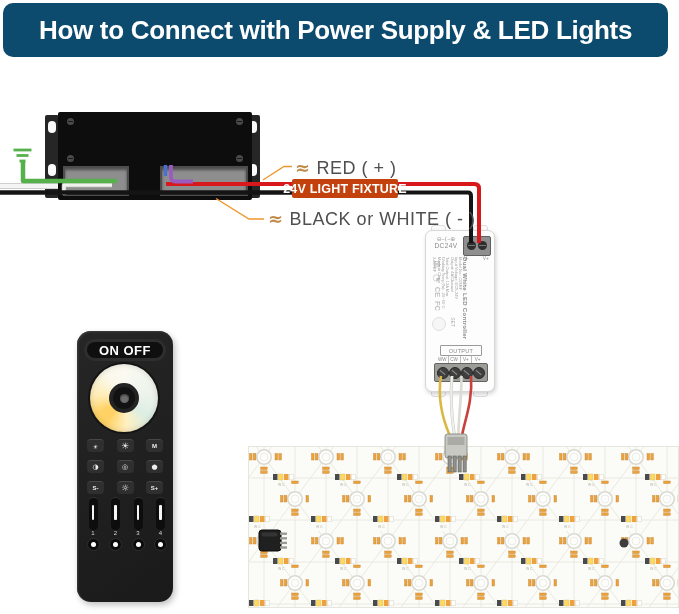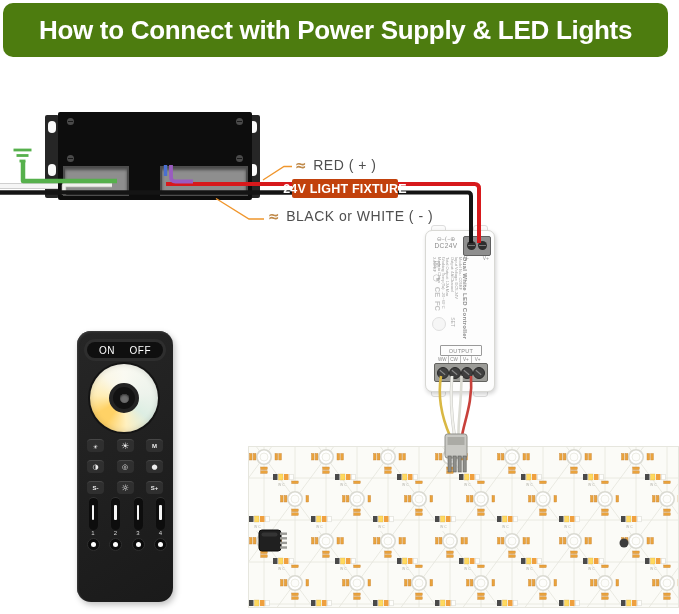--- a/index.html
+++ b/index.html
@@ -3,35 +3,35 @@
 <meta charset="utf-8">
 <style>
   html,body{margin:0;padding:0;}
   body{
     width:679px;height:614px;position:relative;overflow:hidden;background:#fff;
     font-family:"Liberation Sans","DejaVu Sans",sans-serif;
   }
   .sym{font-family:"DejaVu Sans",sans-serif;}
   
   #banner{
-    position:absolute;left:3px;top:3px;width:665px;height:54px;background:#4d7c0f;
+    position:absolute;left:3px;top:3px;width:665px;height:54px;background:#0c4a6e;
     border-radius:10px;display:flex;align-items:center;justify-content:center;z-index:3;
   }
   #banner span{color:#fff;font-size:26px;font-weight:bold;letter-spacing:-0.3px;white-space:nowrap;}
   
   .ps{position:absolute;z-index:1;}
   #ps-flange-l{left:45px;top:115px;width:14px;height:83px;background:#262626;border-radius:2px;}
   #ps-flange-r{left:246px;top:115px;width:14px;height:83px;background:#262626;border-radius:2px;}
   .ps-hole{position:absolute;width:8px;height:12px;background:#fafafa;border-radius:4px;left:3px;}
   #ps-body{left:58px;top:112px;width:194px;height:88px;background:#0d0d0d;border-radius:2px;}
   .screw{position:absolute;width:7px;height:7px;border-radius:50%;background:#4a4a4a;}
   .screw::after{content:"";position:absolute;left:1px;top:3px;width:5px;height:1px;background:#1a1a1a;}
   .compartment{position:absolute;top:54px;height:30px;background:#8e8e8e;border:2px solid #4d4d4d;box-sizing:border-box;box-shadow:inset 0 2px 3px rgba(0,0,0,.45);}
   
-  .callout{position:absolute;color:#4f4f4f;font-size:14px;letter-spacing:.5px;z-index:5;white-space:nowrap;}
+  .callout{position:absolute;color:#4f4f4f;font-size:18px;letter-spacing:.5px;z-index:5;white-space:nowrap;}
   .callout .mark{color:#c08a4a;font-weight:bold;margin-right:6px;}
   #badge{
     position:absolute;left:292px;top:179px;width:106px;height:19px;background:#c2410c;z-index:5;
     color:#fff;font-size:12.5px;font-weight:bold;display:flex;align-items:center;justify-content:center;
     border-radius:2px;letter-spacing:.2px;white-space:nowrap;
   }
   
   .ctrl{position:absolute;z-index:2;}
   #ctrl-body{left:425px;top:230px;width:68px;height:160px;background:#FDFDFD;border:1px solid #D8D8D4;border-radius:7px;box-shadow:1px 2px 4px rgba(0,0,0,.18);}
   .ctrl-tab{position:absolute;width:13px;height:8px;background:#FBFBFB;border:1px solid #DDD;border-radius:3px;z-index:1;}
@@ -54,21 +54,21 @@
   #ctrl-out-labels{left:437px;top:356px;width:46px;height:7px;display:flex;z-index:3;}
   #ctrl-out-labels div{flex:1;font-size:4.6px;color:#8a8a8a;text-align:center;border-left:1px solid #bbb;line-height:7px;}
   #ctrl-out-labels div:first-child{border-left:none;}
   #ctrl-term-out{left:434px;top:363px;width:52px;height:17px;background:#9C9C98;border:1px solid #63635f;border-radius:2px;z-index:3;}
   .screw3{position:absolute;top:3px;width:10px;height:10px;border-radius:50%;background:#3f3f3f;border:1px solid #2a2a2a;}
   .screw3::after{content:"";position:absolute;left:1px;top:4px;width:7px;height:1px;background:#8a8a8a;transform:rotate(40deg);}
   
   #remote{position:absolute;left:77px;top:331px;width:96px;height:271px;background:linear-gradient(145deg,#262626,#1a1a1a);border-radius:14px;z-index:2;box-shadow:inset 1px 1px 2px #3d3d3d, 2px 3px 6px rgba(0,0,0,.25);}
   #onoff-plate{position:absolute;left:7px;top:8px;width:82px;height:22px;background:#2E2E2E;border-radius:11px;}
   #onoff-pill{position:absolute;left:3px;top:3px;width:76px;height:16px;background:#0F0F0F;border-radius:8px;display:flex;align-items:center;justify-content:space-between;padding:0 12px;box-sizing:border-box;}
-  #onoff-pill span{color:#fff;font-size:10px;font-weight:normal;letter-spacing:.5px;}
+  #onoff-pill span{color:#fff;font-size:13px;font-weight:bold;letter-spacing:.5px;}
   #wheel{position:absolute;left:13px;top:33px;width:68px;height:68px;border-radius:50%;
     background:conic-gradient(from 0deg,#FAFAF2 0deg,#EDF3EC 80deg,#DDEEE3 130deg,#FFF0C0 175deg,#FFD266 215deg,#FFD266 240deg,#FFEDB5 275deg,#FBF8E8 320deg,#FAFAF2 360deg);
     box-shadow:0 0 0 2px #141414, inset 0 0 6px rgba(0,0,0,.15);}
   #wheel-hub{position:absolute;left:50%;top:50%;width:22px;height:22px;margin:-15px 0 0 -15px;border-radius:50%;background:#121212;border:4px solid #232323;}
   #wheel-hub::after{content:"";position:absolute;left:50%;top:50%;width:9px;height:9px;margin:-4.5px 0 0 -4.5px;border-radius:50%;background:#6E6E6E;box-shadow:inset 0 1px 2px #333;}
   .rkey{position:absolute;width:17px;height:12px;background:#2F2F2F;border-radius:4px;border-top:1px solid #474747;display:flex;align-items:center;justify-content:center;color:#EDEDED;font-size:6px;font-weight:bold;}
   .rkey .big{font-size:9px;}
   .rkey .mid{font-size:7px;}
   .slider-track{position:absolute;width:9px;height:32px;background:#0D0D0D;border-radius:4.5px;border-top:1px solid #333;}
   .slider-bar{position:absolute;left:50%;top:7px;width:2.5px;height:15px;margin-left:-1.25px;background:#F5F5F5;border-radius:1px;}

